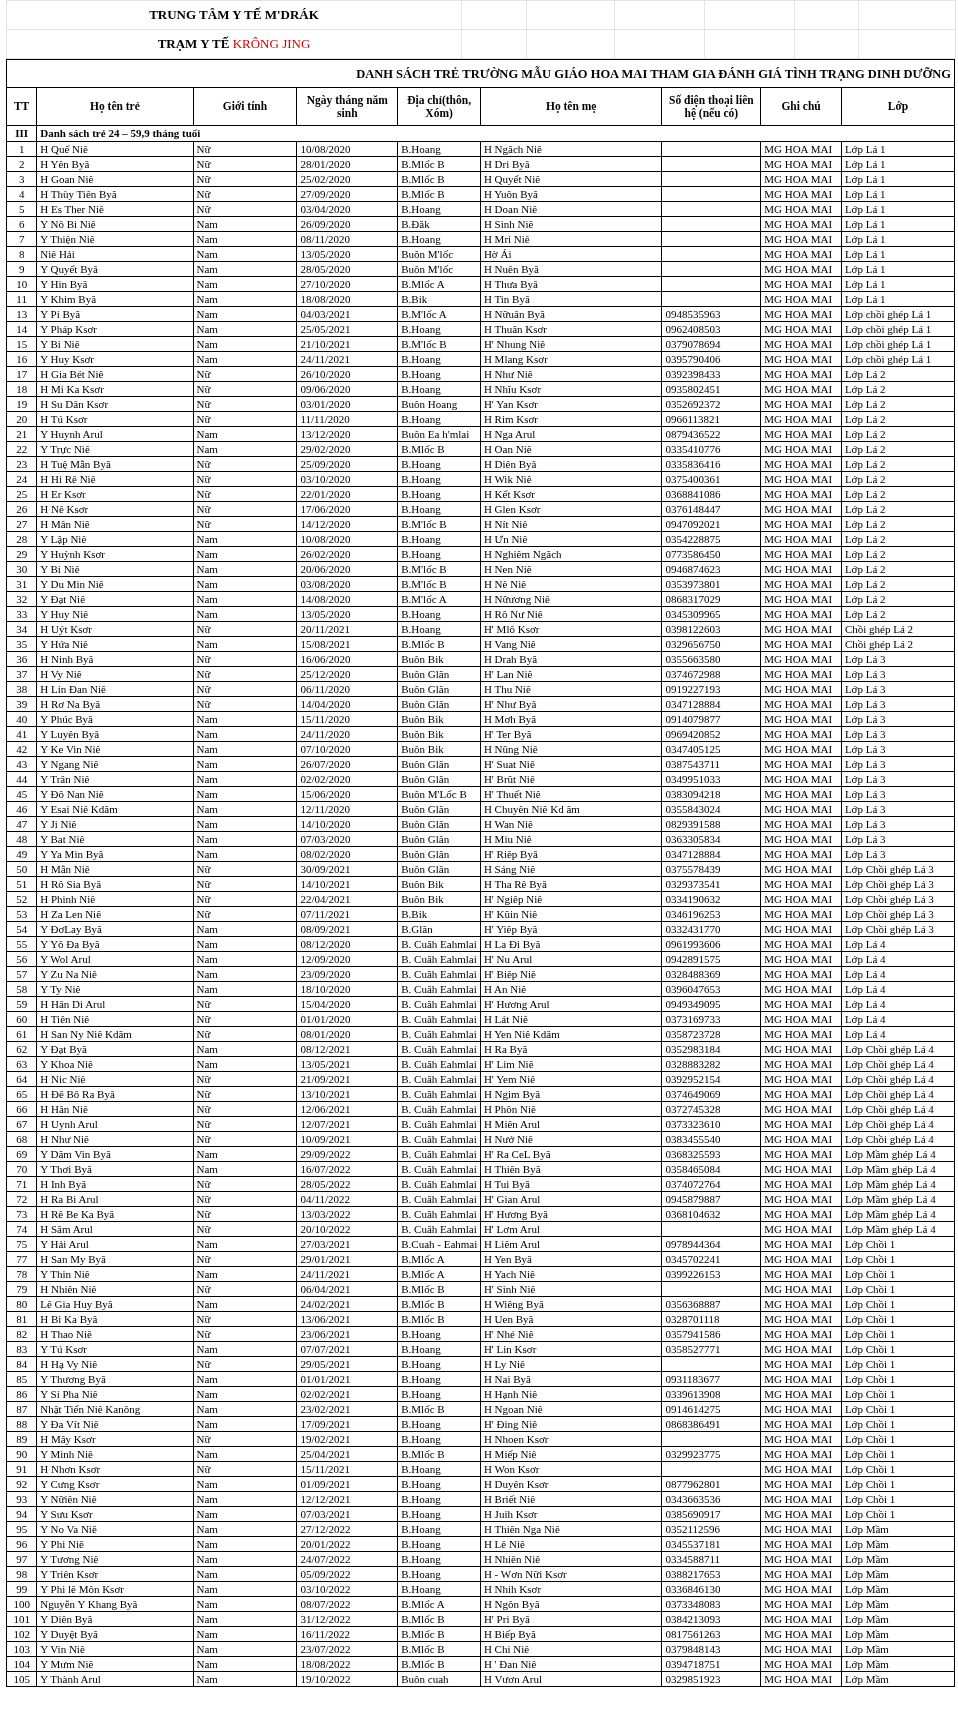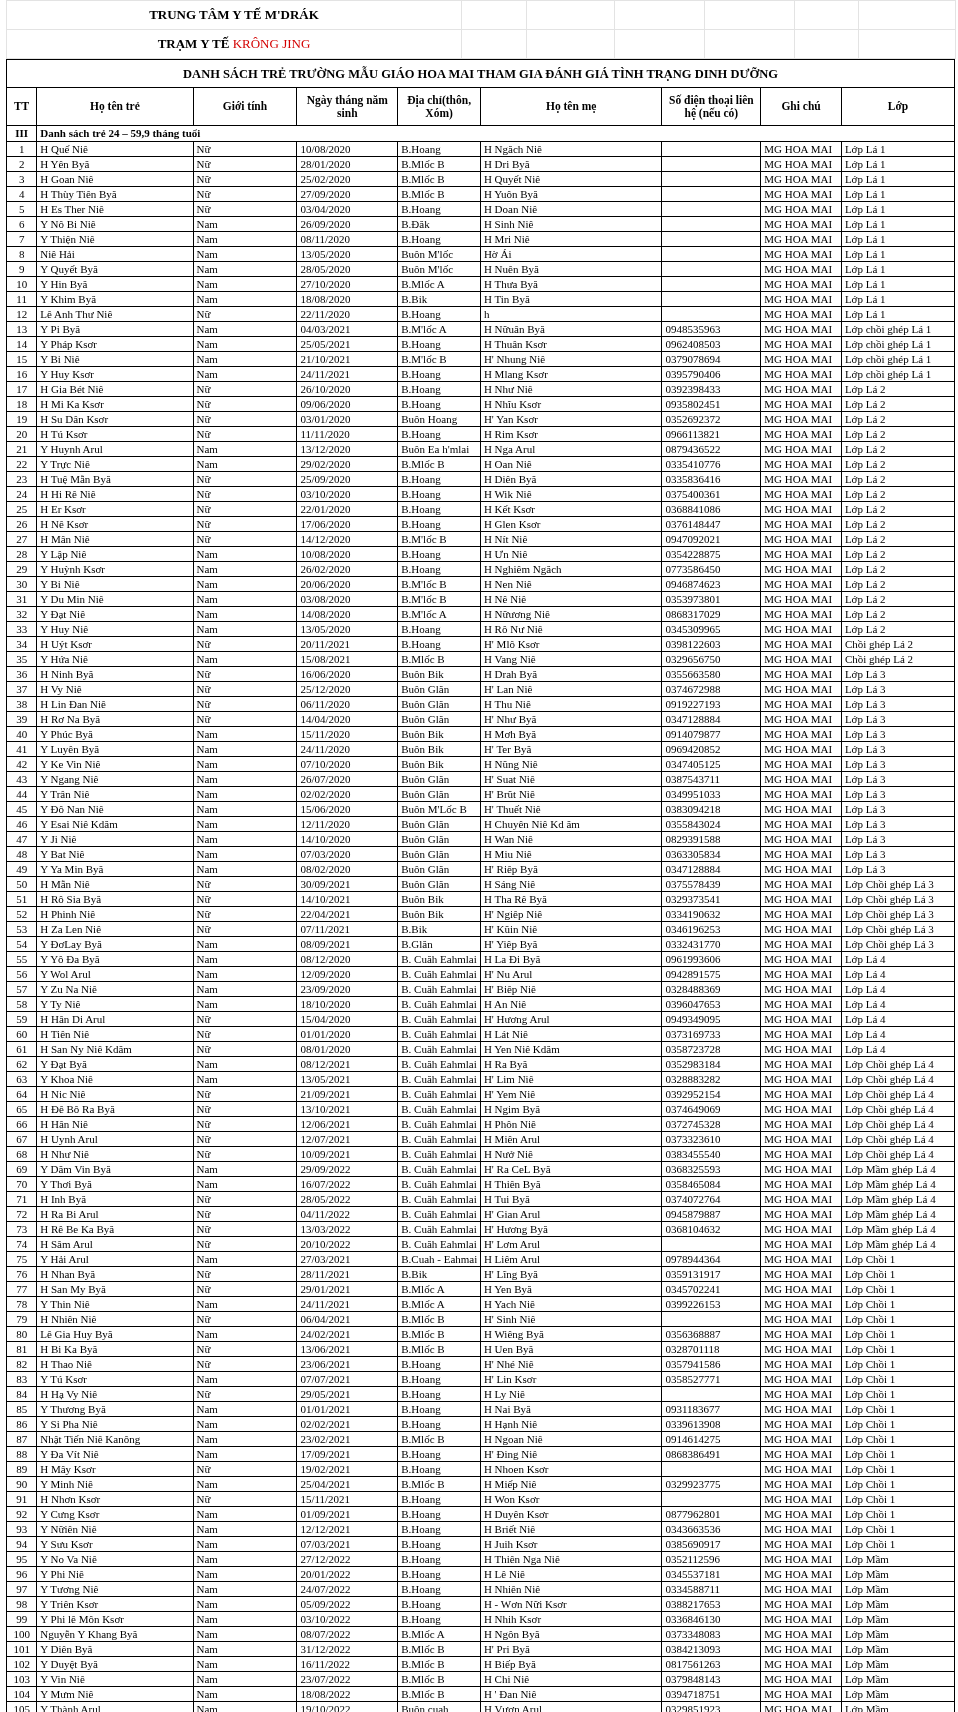--- a/index.html
+++ b/index.html
@@ -7,21 +7,21 @@
   .sheet{padding:0 3px 0 6px;}
   
   table{border-collapse:collapse;table-layout:fixed;}
   .topgrid{width:949px;}
   .topgrid td{border:1px solid #e3e3e3;height:26px;font-size:13px;overflow:hidden;white-space:nowrap;}
   .org{font-weight:bold;text-align:center;}
   .station-name{color:#d40000;font-weight:normal;}
   
   .main{width:949px;}
   .main td{border:1px solid #000;font-size:11px;line-height:13px;height:14px;padding:0 3px;overflow:hidden;white-space:nowrap;vertical-align:middle;}
-  .main td.title-cell{font-weight:bold;text-align:center;font-size:12.5px;height:27px;white-space:normal;line-height:14px;}
+  .main td.title-cell{font-weight:bold;text-align:right;font-size:12.5px;height:27px;white-space:normal;line-height:14px;}
   .main td.hdr{font-weight:bold;text-align:center;white-space:normal;height:37px;line-height:13px;font-size:11.5px;}
   .main td.sec{font-weight:bold;height:15px;}
   .main td.c{text-align:center;}
 </style>
 </head>
 <body>
 
 <div class="sheet">
 
   <table class="topgrid">
@@ -204,31 +204,20 @@
           <td>Y Khim Byă</td>
           <td>Nam</td>
           <td>18/08/2020</td>
           <td>B.Bik</td>
           <td>H Tin Byă</td>
           <td></td>
           <td>MG HOA MAI</td>
           <td>Lớp Lá 1</td>
         </tr>
         <tr>
-          <td class="c">12</td>
-          <td>Lê Anh Thư Niê</td>
-          <td>Nữ</td>
-          <td>22/11/2020</td>
-          <td>B.Hoang</td>
-          <td>h</td>
-          <td></td>
-          <td>MG HOA MAI</td>
-          <td>Lớp Lá 1</td>
-        </tr>
-        <tr>
           <td class="c">13</td>
           <td>Y Pi Byă</td>
           <td>Nam</td>
           <td>04/03/2021</td>
           <td>B.M'lốc A</td>
           <td>H Nữuân Byă</td>
           <td>0948535963</td>
           <td>MG HOA MAI</td>
           <td>Lớp chồi ghép Lá 1</td>
         </tr>
@@ -904,31 +893,20 @@
           <td>Lớp Mầm ghép Lá 4</td>
         </tr>
         <tr>
           <td class="c">75</td>
           <td>Y Hải Arul</td>
           <td>Nam</td>
           <td>27/03/2021</td>
           <td>B.Cuah - Eahmai</td>
           <td>H Liêm Arul</td>
           <td>0978944364</td>
-          <td>MG HOA MAI</td>
-          <td>Lớp Chồi 1</td>
-        </tr>
-        <tr>
-          <td class="c">76</td>
-          <td>H Nhan Byă</td>
-          <td>Nữ</td>
-          <td>28/11/2021</td>
-          <td>B.Bik</td>
-          <td>H' Lĩng Byă</td>
-          <td>0359131917</td>
           <td>MG HOA MAI</td>
           <td>Lớp Chồi 1</td>
         </tr>
         <tr>
           <td class="c">77</td>
           <td>H San My Byă</td>
           <td>Nữ</td>
           <td>29/01/2021</td>
           <td>B.Mlốc A</td>
           <td>H Yen Byă</td>

